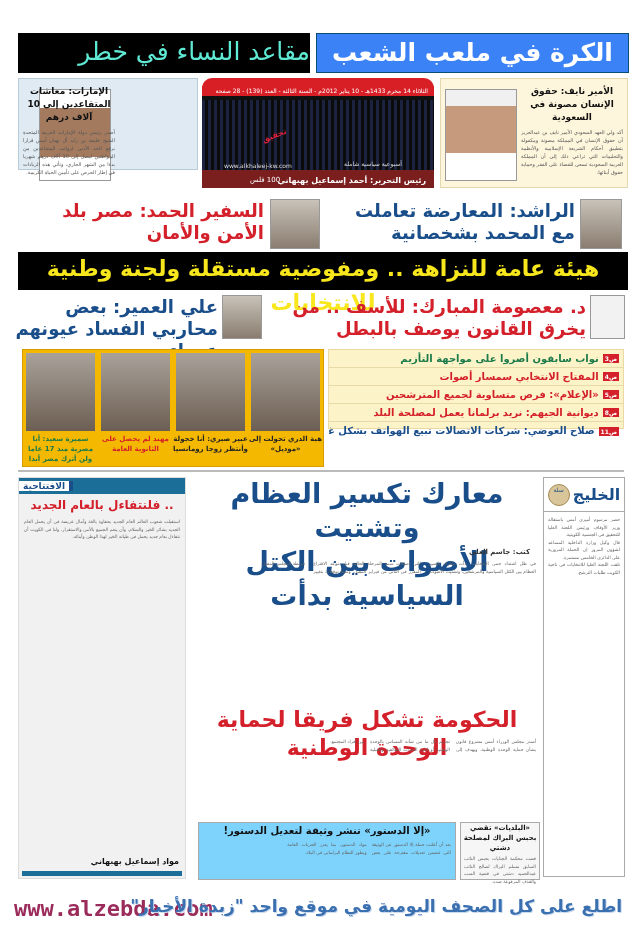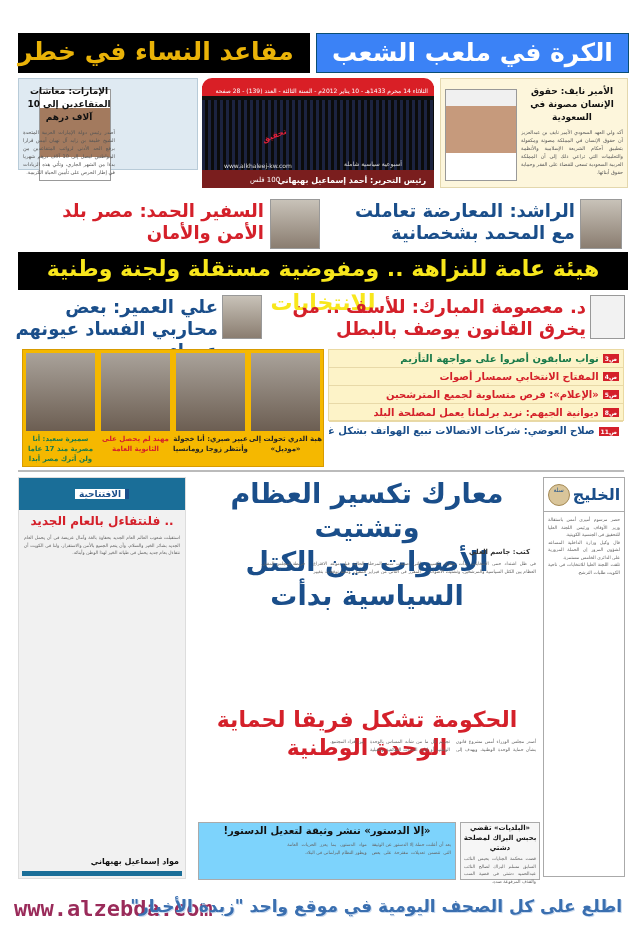--- a/index.html
+++ b/index.html
@@ -1,19 +1,19 @@
 <!DOCTYPE html>
 <html><head>
 <meta charset="utf-8">
 <style>
 *{box-sizing:border-box;margin:0;padding:0}
 body{width:632px;height:931px;background:#fff;font-family:"DejaVu Sans",sans-serif;position:relative;overflow:hidden;direction:rtl}
 .abs{position:absolute}
 .bar-blue{background:#3b82f6;color:#fff;font-weight:bold;font-size:25px;text-align:center;line-height:38px;border:1px solid #0a4e74}
-.bar-black{background:#000;color:#eab308;font-weight:bold;font-size:25px;text-align:left;line-height:38px}
+.bar-black{background:#000;color:#5eead4;font-weight:normal;font-size:25px;text-align:right;line-height:38px}
 .panel{background:#fdf6dc;border:1px solid #e3d7ad}
 .panel-blue{background:#dfeaf2;border:1px solid #b8cbd8}
 .pt{font-size:9px;font-weight:bold;line-height:13px;text-align:center}
 .body-txt{font-size:5px;line-height:8px;color:#555;text-align:justify}
 .photo{background:linear-gradient(#c8c2b8,#8a7d70);border:1px solid #999}
 .masthead{background:#111;border-radius:10px 10px 0 0;border-top:8px solid #d91f26}
 .mast-date{background:#d91f26;color:#fff;font-size:6px;line-height:10px;padding:0 6px;text-align:right}
 .hl{font-weight:bold;font-size:18px;line-height:22px}
 .blue{color:#1a4e8a}.red{color:#d4202a}
 .black-bar{background:#000;color:#f8e71c;font-weight:bold;font-size:22px;text-align:center;line-height:34px}
@@ -68,21 +68,21 @@
 <div class="abs photo" style="left:270px;top:199px;width:50px;height:50px"></div>
 <div class="abs hl red" style="left:12px;top:200px;width:252px;text-align:right">السفير الحمد: مصر بلد الأمن والأمان</div>
 
 <div class="abs black-bar" style="left:18px;top:252px;width:610px;height:38px">هيئة عامة للنزاهة .. ومفوضية مستقلة ولجنة وطنية للانتخابات</div>
 
 <div class="abs photo" style="left:590px;top:295px;width:35px;height:44px;background:#f2f2f2"></div>
 <div class="abs hl red" style="left:268px;top:296px;width:318px;text-align:right">د. معصومة المبارك: للأسف .. من يخرق القانون يوصف بالبطل</div>
 <div class="abs photo" style="left:222px;top:295px;width:40px;height:44px"></div>
 <div class="abs hl blue" style="left:12px;top:296px;width:206px;text-align:right">علي العمير: بعض محاربي الفساد عيونهم عوراء</div>
 
-<div class="abs teaser" style="left:328px;top:349px;width:296px;height:72px">
+<div class="abs teaser" style="left:328px;top:349px;width:296px;height:80px">
   <div class="trow">
       <span class="pg">ص3</span>
       <span style="color:#1a7a4a">نواب سابقون أصروا على مواجهة التأزيم</span>
     </div>
   <div class="trow">
       <span class="pg">ص4</span>
       <span style="color:#d4202a">المفتاح الانتخابي سمسار أصوات</span>
     </div>
   <div class="trow">
       <span class="pg">ص5</span>
@@ -145,21 +145,21 @@
   <div style="text-align:center;font-size:10px;font-weight:bold;color:#111;line-height:16px">«إلا الدستور» تنشر وثيقة لتعديل الدستور!</div>
   <div class="col" style="padding:2px 4px;column-count:3;column-gap:5px;height:38px;overflow:hidden">بعد أن أعلنت حملة إلا الدستور عن الوثيقة التي تتضمن تعديلات مقترحة على بعض مواد الدستور، بما يعزز الحريات العامة ويطور النظام البرلماني في البلاد.</div>
 </div>
 
 <div class="abs sidebox" style="left:460px;top:822px;width:80px;height:58px;background:#f6f6f6">
   <div style="text-align:center;font-size:7px;font-weight:bold;color:#111;line-height:10px">«البلديات» تقضي بحبس البراك لمصلحة دشتي</div>
   <div class="col" style="padding:2px 3px;height:36px;overflow:hidden">قضت محكمة الجنايات بحبس النائب السابق مسلم البراك لصالح النائب عبدالحميد دشتي في قضية السب والقذف المرفوعة ضده.</div>
 </div>
 
 <div class="abs" style="left:18px;top:477px;width:168px;height:402px;background:#f1f1f1;border:1px solid #ddd">
-  <div style="height:32px;background:#1a6e98;display:flex;justify-content:center;align-items:center">
+  <div style="height:16px;background:#1a6e98;display:flex;justify-content:flex-end;align-items:center">
     <span style="background:#fff;color:#1a4e8a;font-size:9px;font-weight:bold;padding:0 4px;border-right:4px solid #1a4e8a">الافتتاحية</span>
   </div>
   <div style="text-align:center;color:#d4202a;font-size:12px;font-weight:bold;line-height:22px">.. فلنتفاءل بالعام الجديد</div>
   <div class="col" style="padding:2px 5px;height:340px;overflow:hidden">استقبلت شعوب العالم العام الجديد بحفاوة بالغة وآمال عريضة في أن يحمل العام الجديد بشائر الخير والسلام، وأن ينعم الجميع بالأمن والاستقرار، ولنا في الكويت أن نتفاءل بعام جديد يحمل في طياته الخير لهذا الوطن وأبنائه.</div>
   <div style="position:absolute;bottom:12px;right:6px;font-size:8px;font-weight:bold;color:#111">مواد إسماعيل بهبهاني</div>
   <div style="position:absolute;bottom:2px;left:3px;right:3px;height:5px;background:#1a6e98"></div>
 </div>
 
 <div class="abs footer-l" style="left:14px;top:896px">www.alzebda.com</div>
 <div class="abs footer-r" style="right:10px;top:896px;white-space:nowrap">اطلع على كل الصحف اليومية في موقع واحد "زبدة الأخبار"</div>

